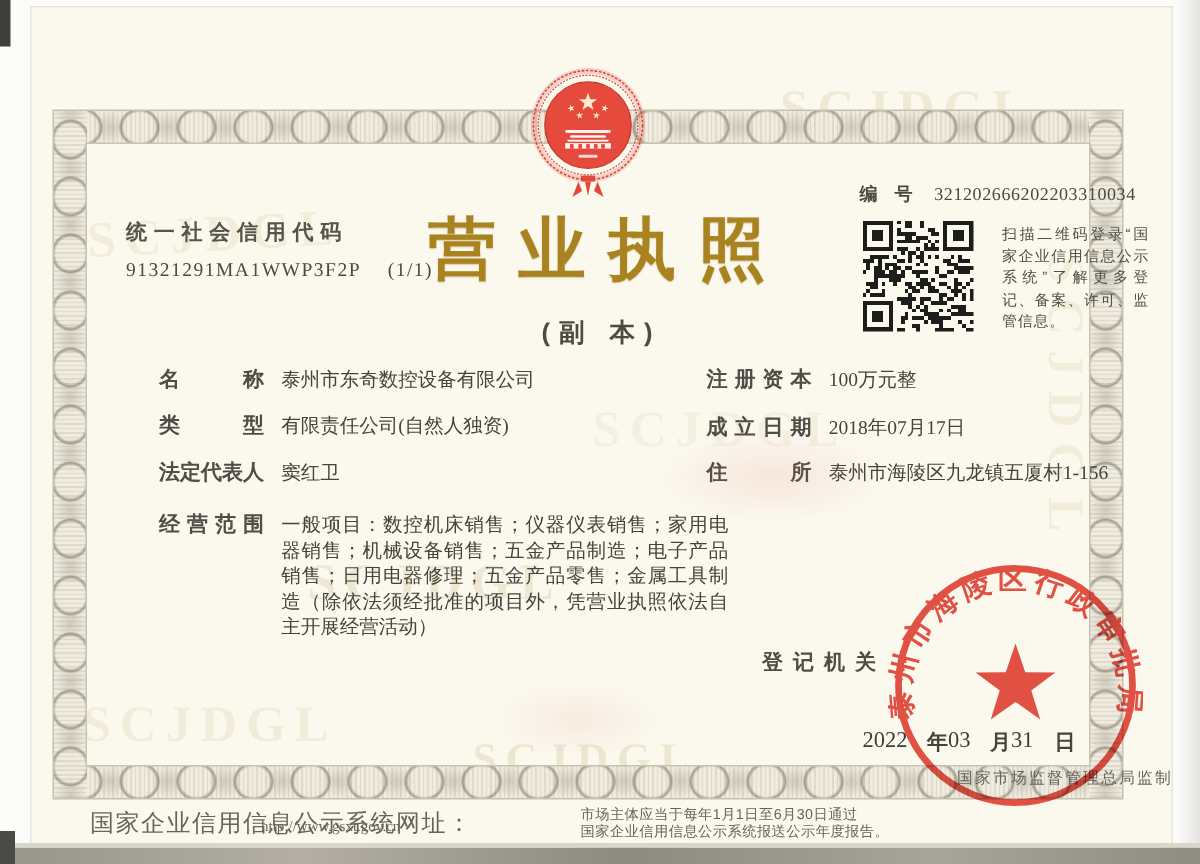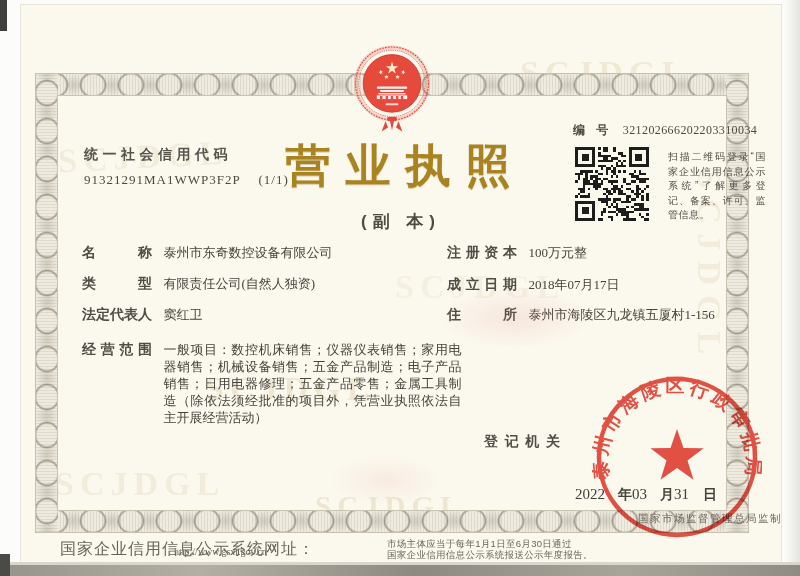--- a/index.html
+++ b/index.html
@@ -60,21 +60,21 @@
   .lic-title{font-family:"Liberation Serif", serif;font-weight:700;font-size:45px;letter-spacing:15px;padding-left:15px;
     color:#a9831f;text-shadow:0 1px 1px rgba(140,100,20,.35);}
   .lic-subtitle{margin-top:14px;font-size:17px;letter-spacing:6px;padding-left:6px;color:#4d4b43;font-weight:600;}
   .serial-row{position:absolute;left:573px;top:120px;z-index:4;color:#4b4942;}
   .serial-label{font-size:12px;font-weight:700;letter-spacing:4px;}
   .serial-num{font-family:"Liberation Serif", serif;font-size:12px;margin-left:6px;letter-spacing:.4px;}
   .qr{position:absolute;left:575px;top:147px;width:74px;height:74px;z-index:4;}
   .qr-caption{position:absolute;left:656px;top:150px;width:98px;z-index:4;
     font-size:10px;line-height:14.5px;letter-spacing:.5px;color:#514f47;text-align:justify;margin-left:12px;}
   
-  .row{position:absolute;z-index:4;white-space:nowrap;}
+  .row{position:absolute;z-index:4;white-space:nowrap;margin-left:24px;}
   .col-l{left:82px;}
   .col-r{left:447px;}
   .flabel{display:inline-block;width:70px;font-size:14px;font-weight:700;color:#4f4d45;
     text-align:justify;text-align-last:justify;vertical-align:top;}
   .fval{display:inline-block;margin-left:7px;font-family:"Liberation Serif", serif;font-size:13px;color:#45433c;vertical-align:top;}
   .row.scope .fval{width:298px;white-space:normal;text-align:justify;line-height:17px;}
   .authority{position:absolute;left:484px;top:433px;z-index:4;}
   .authority .flabel{width:76px;}
   
   .seal{position:absolute;left:592px;top:372px;width:170px;height:170px;z-index:7;opacity:.88;mix-blend-mode:multiply;}

